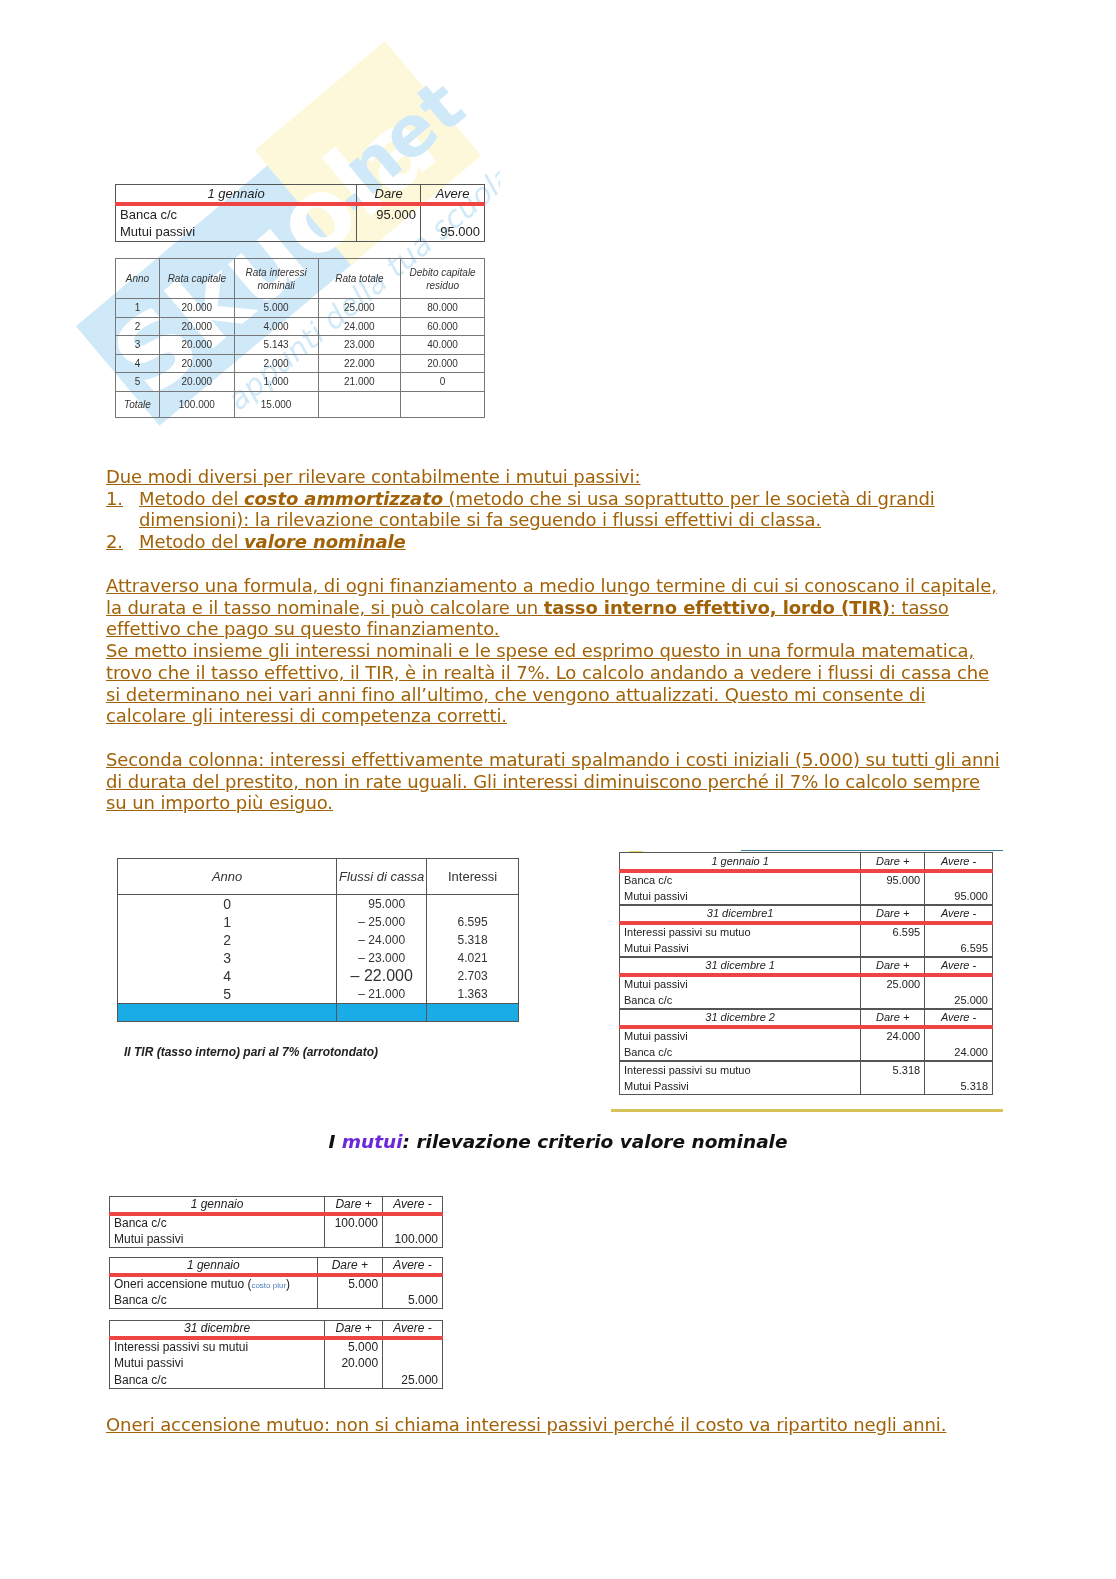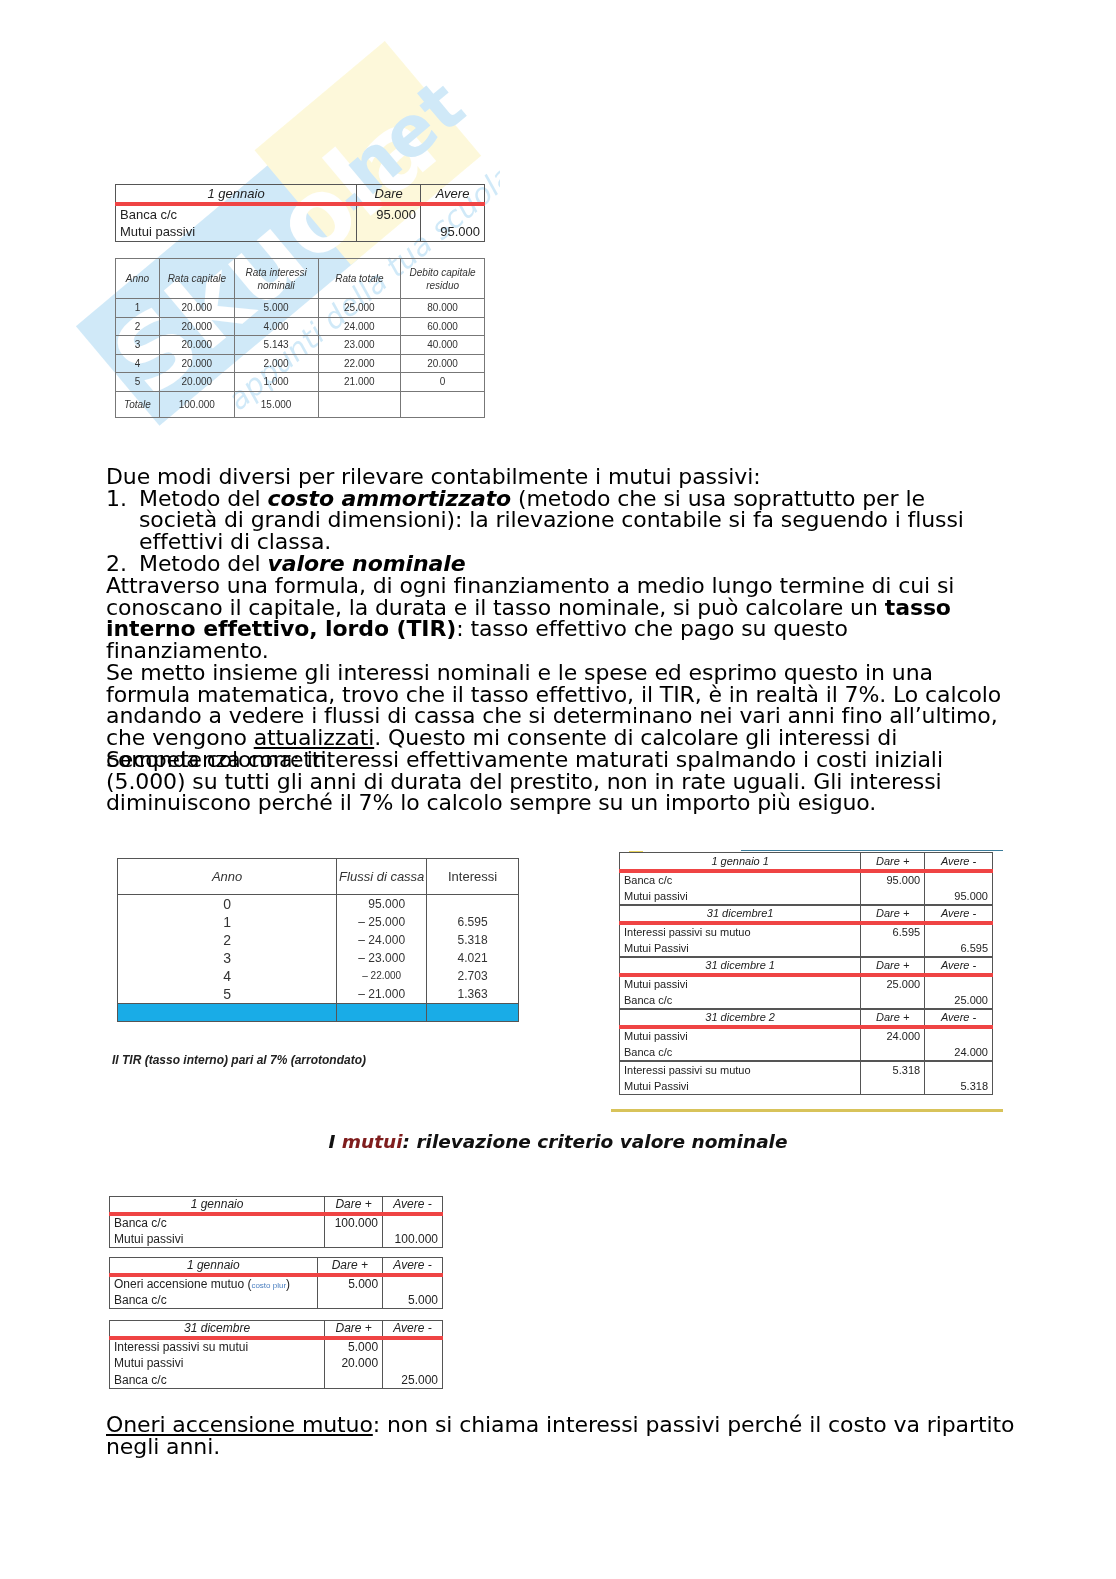--- a/index.html
+++ b/index.html
@@ -26,29 +26,29 @@
 
   
   .flows { border: 1px solid #555; font-family: "Liberation Sans", sans-serif; font-size: 13px; color: #333; }
   .flows th { font-weight: normal; border: 1px solid #555; text-align: center; line-height: 16px; }
   .flows th.it { font-style: italic; }
   .flows td { border-left: 1px solid #555; border-right: 1px solid #555; line-height: 18px; height: 18px; }
   .flows td.c { text-align: center; }
   .flows tr.band td { background: #19ace7; height: 18px; border: 1px solid #555; }
 
   
-  .para { font-size: 22px; line-height: 21.7px; color: #000000; letter-spacing: -0.1px; }
+  .para { font-size: 18px; line-height: 21.7px; color: #a16207; letter-spacing: -0.1px; text-decoration: underline; }
   .para b { font-weight: bold; }
   .para u { text-decoration: underline; }
   .list { list-style: none; }
   .list li { display: flex; }
   .list .n { width: 33px; flex: none; }
 
   .heading { font-size: 18.5px; font-weight: bold; font-style: italic; color: #111; text-align: center; }
-  .heading .red { color: #7f1d1d; margin-top: 24px; }
+  .heading .red { color: #6d28d9; margin-top: 24px; }
 
   .caption { font-family: "Liberation Sans", sans-serif; font-size: 12px; font-weight: bold; font-style: italic; color: #222; }
   .small-blue { color: #4a7fc0; font-size: 8px; }
 </style>
 </head>
 <body>
 
 <svg class="watermark" viewBox="0 0 480 420">
   <g transform="rotate(-40 240 210)" opacity="0.22">
     <rect x="50" y="150" width="260" height="130" fill="#2f9fe0"></rect>
@@ -180,36 +180,36 @@
     <td class="c" style="font-size:12px;">– 24.000</td>
     <td class="c" style="font-size:12px;">5.318</td>
   </tr>
   <tr>
     <td class="c" style="font-size:14px;">3</td>
     <td class="c" style="font-size:12px;">– 23.000</td>
     <td class="c" style="font-size:12px;">4.021</td>
   </tr>
   <tr>
     <td class="c" style="font-size:14px;">4</td>
-    <td class="c" style="font-size:10px;">– 22.000</td>
+    <td class="c" style="font-size:16px;">– 22.000</td>
     <td class="c" style="font-size:12px;">2.703</td>
   </tr>
   <tr>
     <td class="c" style="font-size:14px;">5</td>
     <td class="c" style="font-size:12px;">– 21.000</td>
     <td class="c" style="font-size:12px;">1.363</td>
   </tr>
   <tr class="band">
     <td></td>
     <td></td>
     <td></td>
   </tr>
 </tbody>
   </table>
-<div class="caption abs" style="left:112px; top:1045px;margin-top:8px;">Il TIR (tasso interno) pari al 7% (arrotondato)</div>
+<div class="caption abs" style="left:124px; top:1045px;">Il TIR (tasso interno) pari al 7% (arrotondato)</div>
 
 <div class="abs" style="left:611px; top:848px; width:392px; height:264px;">
   <div style="position:absolute; left:130px; top:2px; width:262px; height:1px; background:#3b7c9a;"></div>
   <div style="position:absolute; left:18px; top:3px; width:14px; height:2px; background:#e7d35c;"></div>
   <table class="ledger" style="position:absolute; left:8px; top:4px; width:374px; font-size:11px;">
     <tbody>
         <tr style="height:18px;">
       <th style="width:242px;">1 gennaio 1</th>
       <th style="width:64px;">Dare +</th>
       <th style="width:68px;">Avere -</th>

